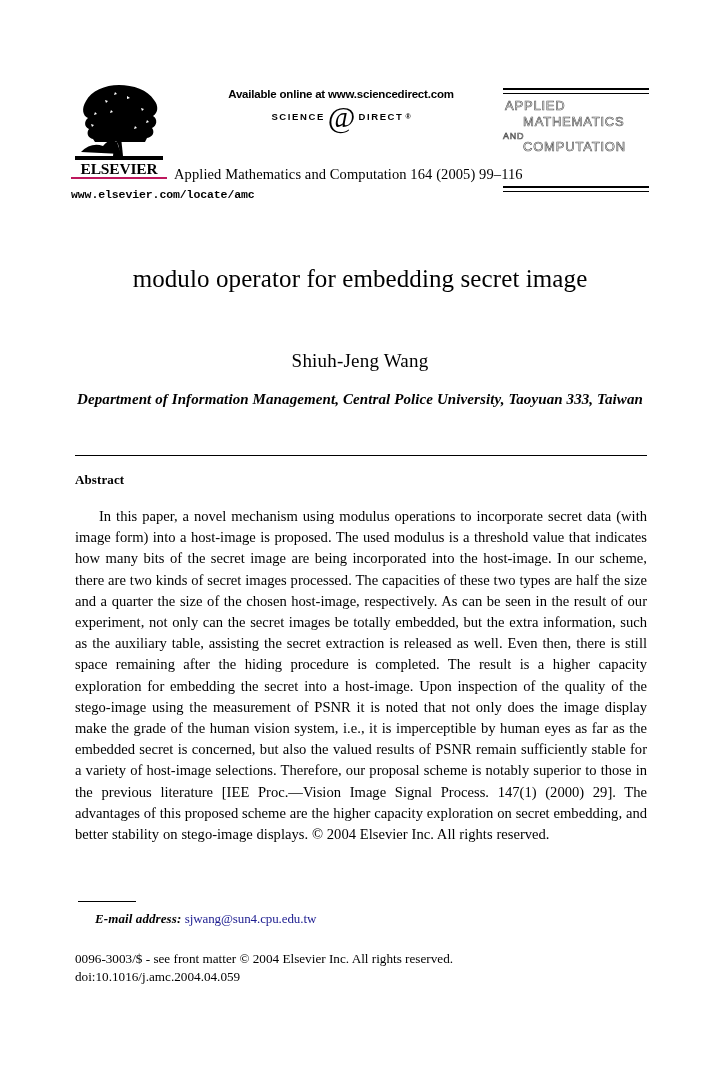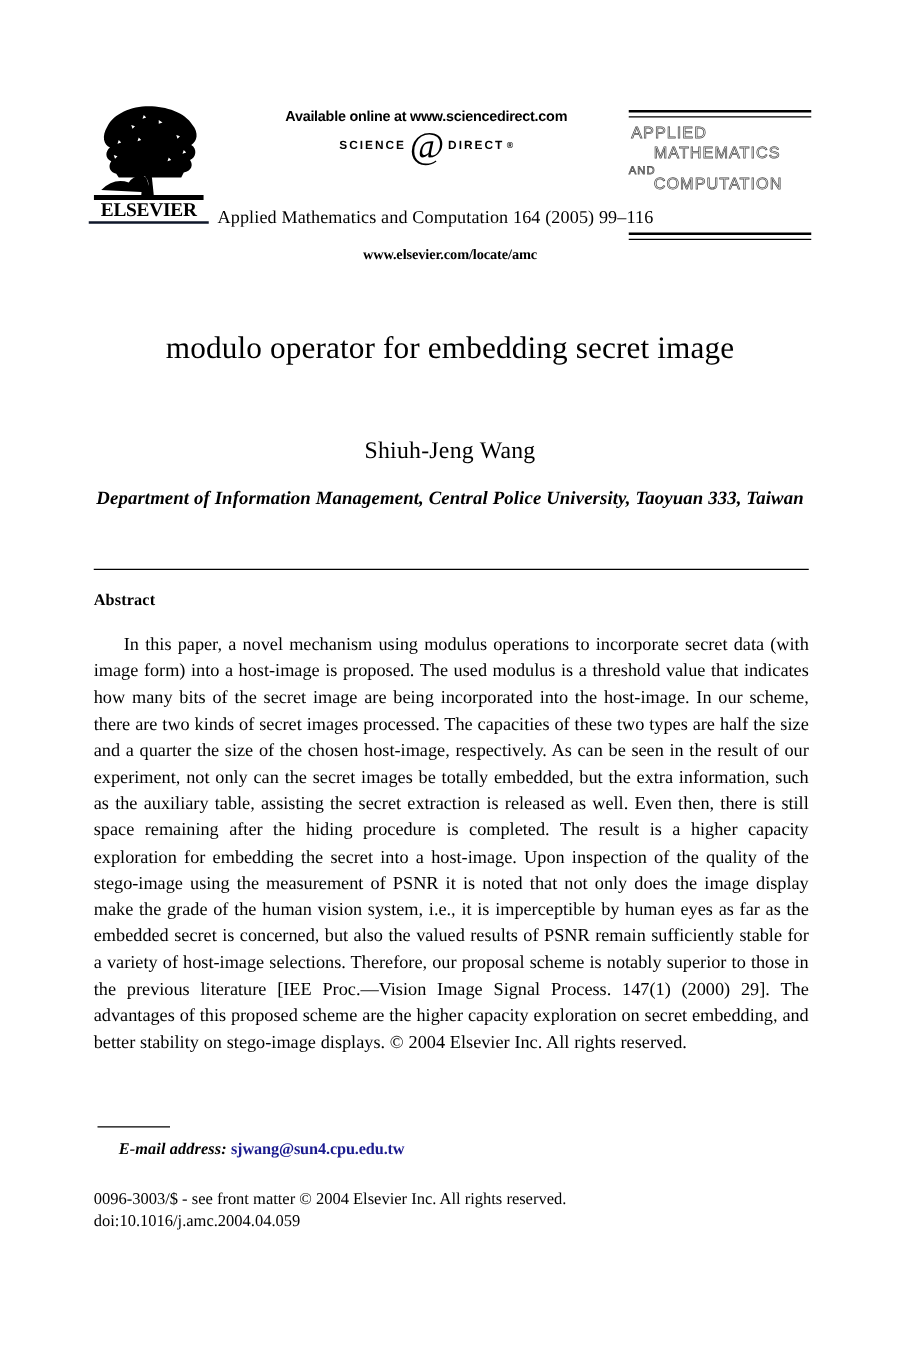--- a/index.html
+++ b/index.html
@@ -49,21 +49,21 @@
     position: absolute;
     left: 0px;
     top: 78px;
     width: 96px;
     text-align: center;
     font-family: "Liberation Serif", serif;
     font-weight: bold;
     font-size: 15.5px;
     letter-spacing: -0.2px;
     line-height: 17px;
-    border-bottom: 2px solid #0f172a;
+    border-bottom: 2px solid #be185d;
     padding-bottom: 0px;
   }
 
   .sd-block {
     position: absolute;
     left: 120px;
     top: 6px;
     width: 300px;
     text-align: center;
   }
@@ -149,24 +149,24 @@
     left: 103px;
     top: 84px;
     font-family: "Liberation Serif", serif;
     font-size: 14.5px;
     letter-spacing: 0.1px;
     white-space: nowrap;
   }
   .url-line {
     position: absolute;
     left: 0px;
-    top: 116px;
+    top: 106px;
     width: 578px;
-    text-align: center;
-    font-family: Liberation Serif, serif;
+    text-align: left;
+    font-family: Liberation Mono, monospace;
     font-size: 11.5px;
     font-weight: bold;
     letter-spacing: -0.1px;
   }
 
   
   .title {
     position: absolute;
     left: 75px;
     top: 262px;
@@ -248,21 +248,21 @@
     left: 95px;
     top: 911px;
     font-family: "Liberation Serif", serif;
     font-size: 13px;
     font-style: italic;
     font-weight: bold;
     letter-spacing: 0.1px;
   }
   .email-link {
     font-style: normal;
-    font-weight: bold;
+    font-weight: normal;
     color: #1b1b8f;
     letter-spacing: -0.1px;
   }
   .footer-block {
     position: absolute;
     left: 75px;
     top: 950px;
     font-family: "Liberation Serif", serif;
     font-size: 13.2px;
     line-height: 18px;

